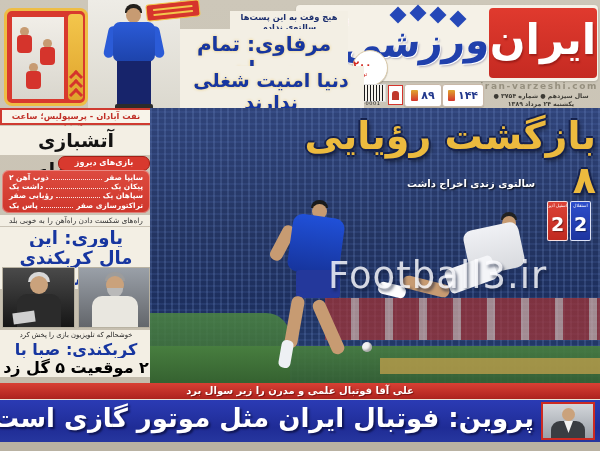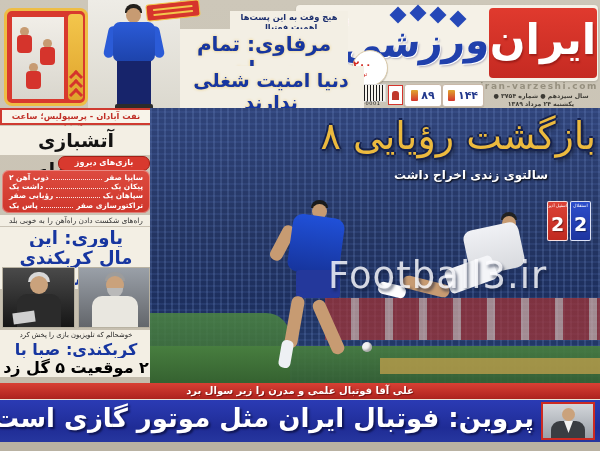--- a/index.html
+++ b/index.html
@@ -84,23 +84,23 @@
   
   .photo-main{left:150px;top:108px;width:450px;height:275px;overflow:hidden;
     background:
       repeating-linear-gradient(90deg,rgba(130,160,220,.18) 0 2px,transparent 2px 7px),
       repeating-linear-gradient(0deg,rgba(90,120,190,.16) 0 2px,transparent 2px 6px),
       linear-gradient(180deg,#30447a 0%,#243562 45%,#1d2f5e 70%,#27406f 100%);}
   .band-red{position:absolute;left:175px;top:190px;width:275px;height:42px;background:repeating-linear-gradient(90deg,#a83434 0 26px,#d9b0a6 26px 34px);opacity:.7;}
   .band-yellow{position:absolute;left:230px;top:250px;width:220px;height:16px;background:#c3a04c;opacity:.75;}
   .pitch{position:absolute;left:0;top:238px;width:450px;height:37px;background:linear-gradient(180deg,#49803f,#35622f);opacity:.9;}
   .pitch-left{position:absolute;left:0;top:205px;width:140px;height:70px;background:linear-gradient(180deg,#4c8542,#366330);border-radius:0 24px 0 0;opacity:.85;}
-  .mp-headline{position:absolute;right:4px;top:6px;width:310px;font-size:38px;font-weight:normal;color:#ecba3e;text-align:right;
+  .mp-headline{position:absolute;right:4px;top:6px;width:310px;font-size:38px;font-weight:bold;color:#ecba3e;text-align:right;
     text-shadow:-2px 0 #16224d,2px 0 #16224d,0 2px #16224d,0 -2px #16224d,2px 3px 4px rgba(0,0,0,.55);}
-  .mp-sub{position:absolute;right:14px;top:60px;width:230px;font-size:12px;font-weight:bold;color:#fff;text-align:center;text-shadow:1px 1px 2px #000;}
+  .mp-sub{position:absolute;right:14px;top:70px;width:230px;font-size:10px;font-weight:bold;color:#fff;text-align:center;text-shadow:1px 1px 2px #000;}
   .score{position:absolute;top:93px;width:21px;height:40px;border:1px solid rgba(255,255,255,.85);border-radius:2px;display:flex;flex-direction:column;box-sizing:border-box;}
   .score-red{left:397px;background:linear-gradient(180deg,#dc4236,#c02a20);}
   .score-blue{left:420px;background:linear-gradient(180deg,#2d4ecb,#1d35a0);}
   .sc-label{font-size:4.4px;color:#fff;text-align:center;line-height:6px;padding-top:1px;white-space:nowrap;overflow:hidden;}
   .sc-num{flex:1;font-size:19px;color:#fff;font-weight:bold;text-align:center;line-height:30px;text-shadow:1px 1px 1px rgba(0,0,0,.4);}
   .wm{position:absolute;left:178px;top:146px;font-size:37px;font-weight:normal;color:rgba(252,252,255,.82);letter-spacing:1px;text-shadow:2px 3px 3px rgba(15,25,55,.55);font-family:"DejaVu Sans",sans-serif;}
   
   .pp{position:absolute;}
   .pb-head{left:162px;top:96px;width:15px;height:15px;background:#c79b72;border-radius:50%;}
   .pb-hair{left:161px;top:92px;width:17px;height:8px;background:#1b1b1b;border-radius:8px 8px 0 0;}
@@ -160,21 +160,21 @@
   <div class="abs numbadge" style="left:442px;width:40px;">
     <span class="ico"></span>
     <span class="n rtl">۱۴۴</span>
   </div>
   <div class="abs stamp">
       <i></i>
     </div>
   <div class="abs barcode"></div>
   <div class="abs barnum">2411200-07579-0001</div>
 
-  <div class="abs ts-kicker rtl">هیچ وقت به این پست‌ها اهمیت فوتبال</div>
+  <div class="abs ts-kicker rtl">هیچ وقت به این پست‌ها سالتوی ندادم</div>
   <div class="abs ts-h1 rtl">مرفاوی: تمام مربیان</div>
   <div class="abs ts-h2 rtl">دنیا امنیت شغلی ندارند</div>
 
   <div class="abs tp-photo">
     <div class="abs tp-hair"></div>
     <div class="abs tp-head"></div>
     <div class="abs tp-armL"></div>
     <div class="abs tp-armR"></div>
     <div class="abs tp-shirt"></div>
     <div class="abs tp-pants"></div>

